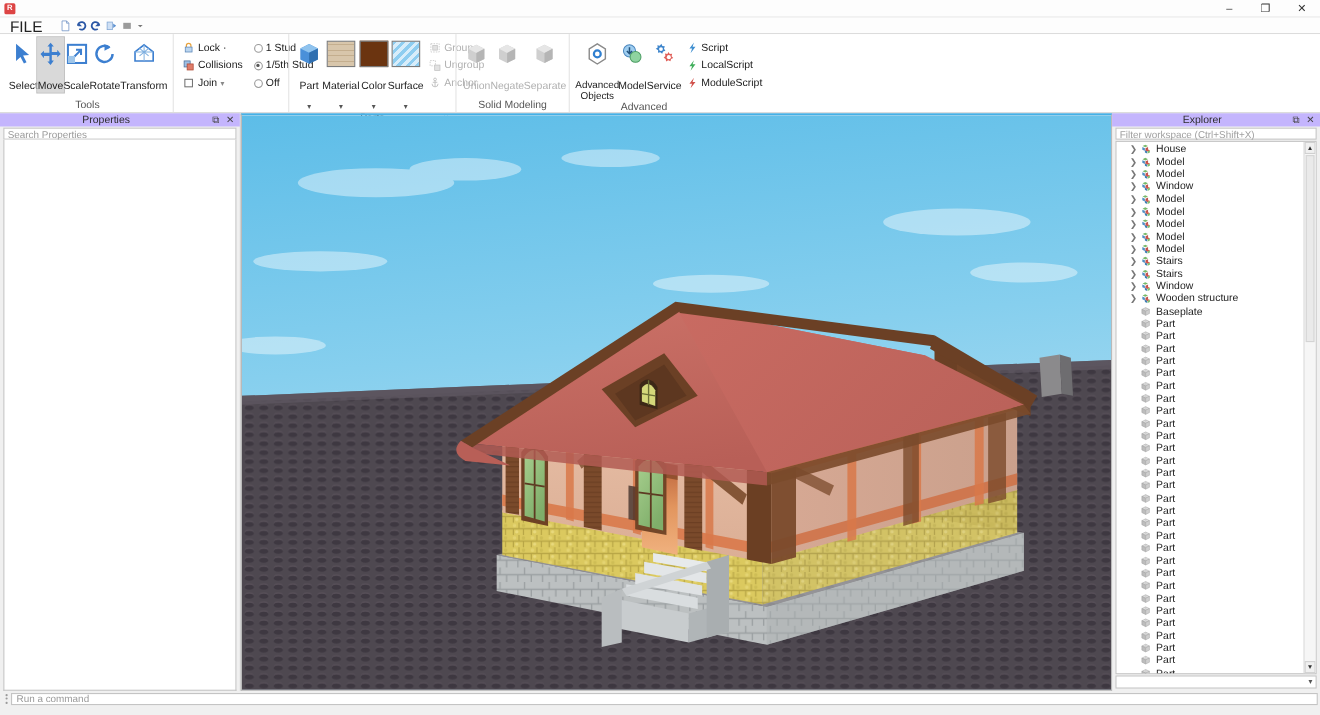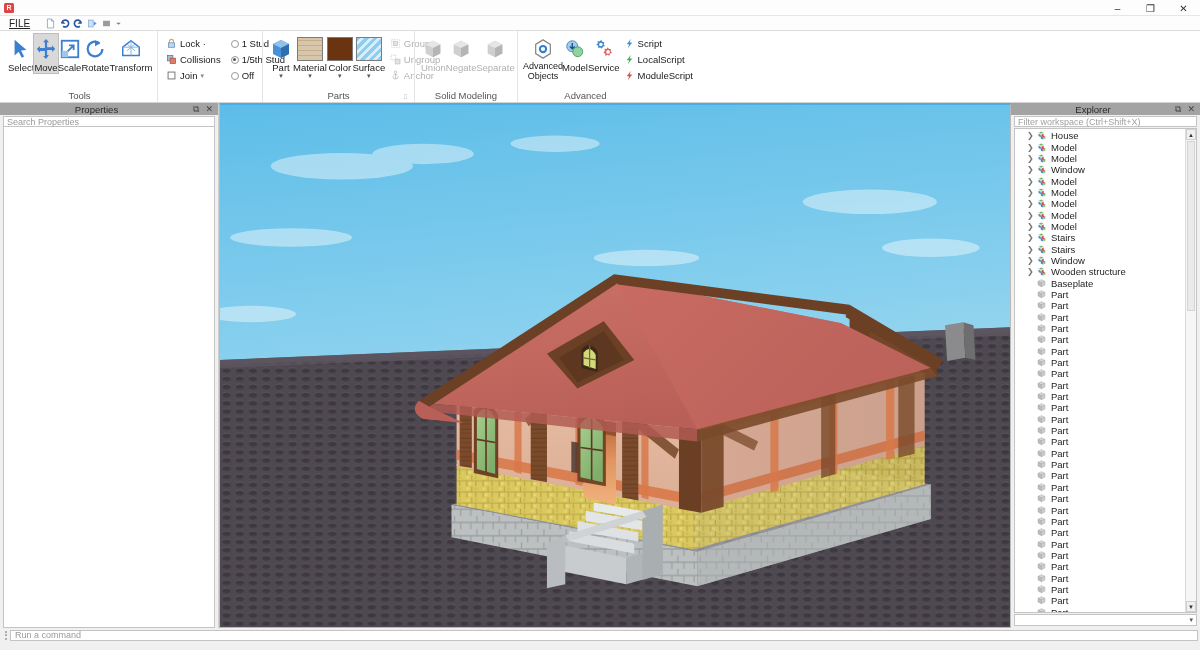--- a/index.html
+++ b/index.html
@@ -32,21 +32,21 @@
     width:33px;height:16px;display:flex;align-items:center;justify-content:center;
     font-size:10px; color:#333;
   }
 
   
   #menustrip {
     height:15px; background:#fdfdfd; display:flex; align-items:stretch;
     position:relative;
   }
   #file-menu {
-    padding:0 9px; display:flex;align-items:center; font-size:10px; color:#222;text-decoration:underline;
+    padding:0 9px; display:flex;align-items:center; font-size:14px; color:#222;text-decoration:underline;
   }
   #qat { display:flex; align-items:center; gap:3px; padding:0 6px; }
   .qat-ico { width:11px;height:11px;display:block; }
   #ribbon-tabs { display:flex; align-items:stretch; margin-left:6px; }
   .rtab {
     padding:0 11px; display:flex;align-items:center; font-size:10px;
     color:#333; letter-spacing:.2px; border:1px solid transparent; border-bottom:none;
   }
   .rtab.active {
     background:#fff; color:#3b6fb5; border-color:#dcdcdc;
@@ -68,21 +68,21 @@
     height:13px; font-size:9.5px; color:#555; text-align:center;
     display:flex;align-items:center;justify-content:center; position:relative;
   }
   .dlg-launch{
     position:absolute; right:3px; bottom:2px; width:7px;height:7px;
     color:#8a9bb5; font-size:7px; line-height:7px;
   }
 
   .bigbtn {
     width:46px; display:flex; flex-direction:column; align-items:center;
-    padding:2px 0 0 0; cursor:default;
+    padding:2px 0 0 0; cursor:default;gap:11px;
   }
   .bigbtn.sel { background:#d9d9d9; outline:1px solid #bdbdbd; }
   .bigbtn .ic { height:26px; display:flex;align-items:center;justify-content:center; }
   .bigbtn .lb { font-size:9.5px; color:#222; text-align:center; line-height:11px; white-space:nowrap;}
   .bigbtn .caret { font-size:7px; color:#555; line-height:6px; height:7px; }
   .bigbtn.dis .lb { color:#b0b0b0; }
 
   .smallrow { display:flex; align-items:center; gap:3px; height:15px; padding:0 2px;}
   .smallrow.dis, .smallrow.dis:hover { color:#b0b0b0; background:transparent; }
   .smallrow .slb { font-size:9.5px; white-space:nowrap; }
@@ -102,21 +102,21 @@
   .swatch{width:26px;height:24px;border:1px solid #7b7b7b;}
 
   
   #main { display:flex; height:525px; background:#f0f0f0; }
 
   
   #props { width:219px; background:#f0f0f0; display:flex;flex-direction:column;
            border-right:1px solid #cfcfcf;}
   .panel-head {
     height:12px; display:flex;align-items:center; position:relative;
-    background:#a3a3a3; font-size:9.5px; color:#333;
+    background:#c4b5fd; font-size:9.5px; color:#333;
   }
   .panel-title{flex:1; text-align:center; font-size:9.5px; color:#2b2b2b;}
   .panel-btns{display:flex;gap:6px;padding-right:5px;font-size:9px;color:#444;}
   .srch {
     margin:1px 3px 0 3px; height:11px; background:#fff; border:1px solid #c4c4c4;
     display:flex;align-items:center; padding:0 3px;
   }
   .srch span{font-size:9px;color:#9a9a9a;}
   #props-body{flex:1;background:#fff;border:1px solid #c4c4c4;border-top:none;margin:0 3px 0 3px;}
 

